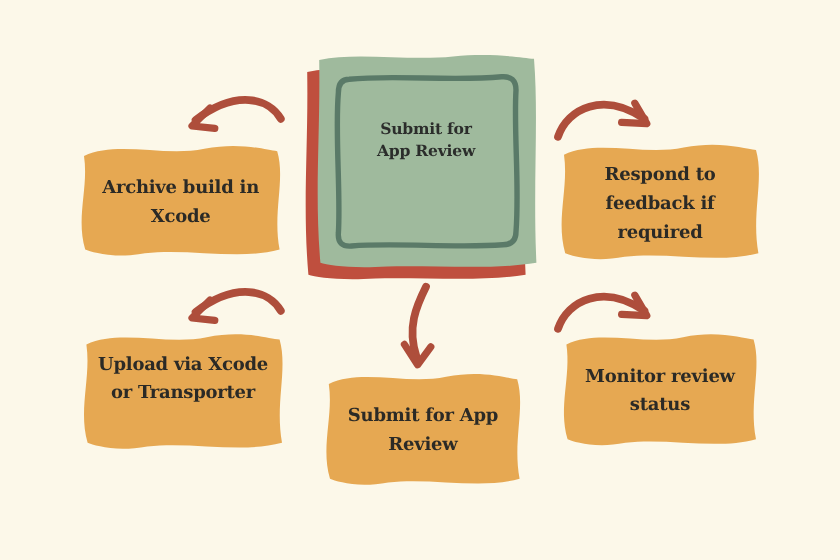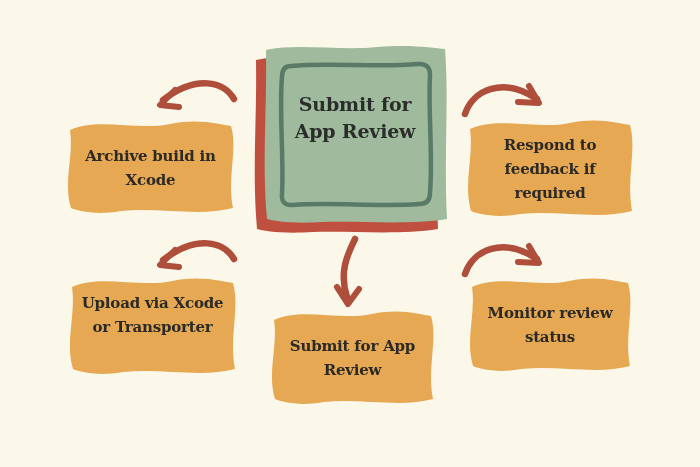--- a/index.html
+++ b/index.html
@@ -10,21 +10,21 @@
   svg.canvas{position:absolute;left:0;top:0;}
   .note-label{
     position:absolute;display:flex;align-items:center;justify-content:center;
     text-align:center;white-space:pre-line;
     font-weight:bold;font-size:15px;line-height:1.6;color:#2B2A26;
     letter-spacing:-0.2px;
   }
   .center-label{
     position:absolute;left:270px;top:56px;width:170px;height:150px;
     display:flex;align-items:center;justify-content:center;text-align:center;
-    white-space:pre-line;font-weight:bold;font-size:19px;line-height:1.4;
+    white-space:pre-line;font-weight:bold;font-size:13px;line-height:1.4;
     color:#2B2D2B;padding-bottom:26px;box-sizing:border-box;letter-spacing:-0.2px;
   }
   .lbl-1{left:68px;top:123px;width:165px;height:89px;}
   .lbl-2{left:468px;top:122px;width:164px;height:93px;}
   .lbl-3{left:70px;top:268px;width:165px;height:93px;}
   .lbl-4{left:272px;top:313px;width:161px;height:90px;}
   .lbl-5{left:470px;top:280px;width:160px;height:90px;}
   .arrow{fill:none;stroke:#AE4E3B;stroke-linecap:round;stroke-linejoin:round;}
   .arrow-curve{stroke-width:6.5;}
   .arrow-head{stroke-width:6;}

